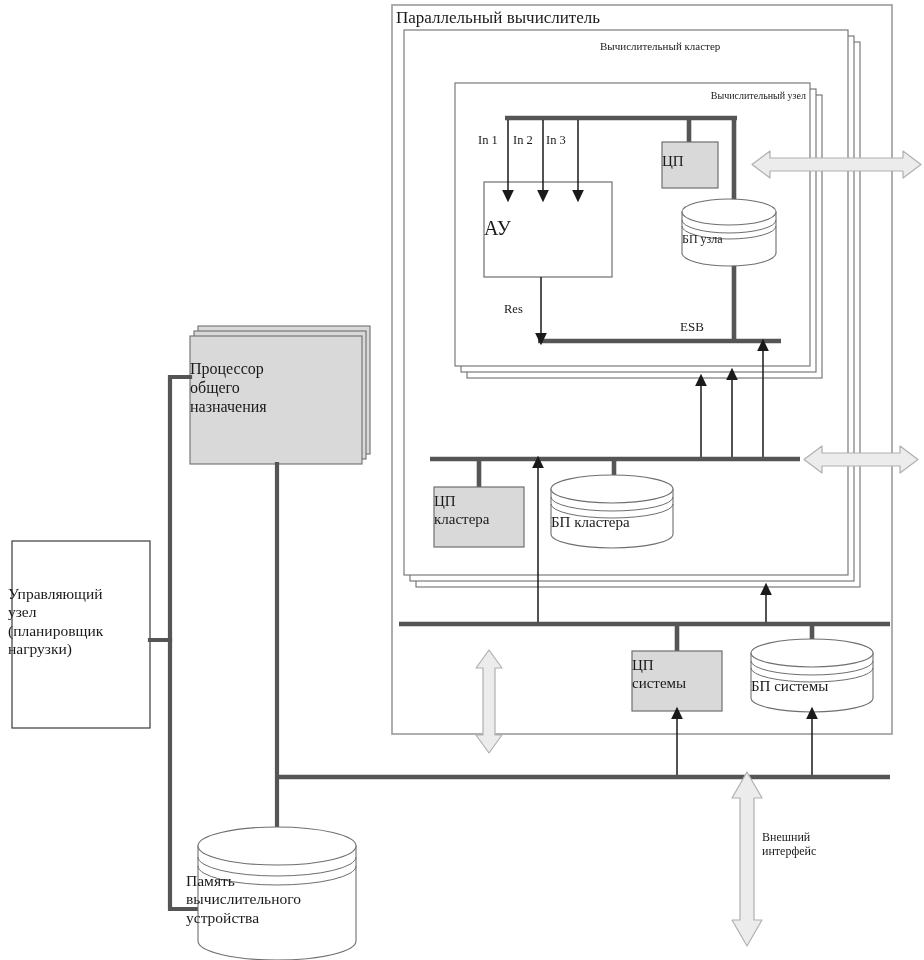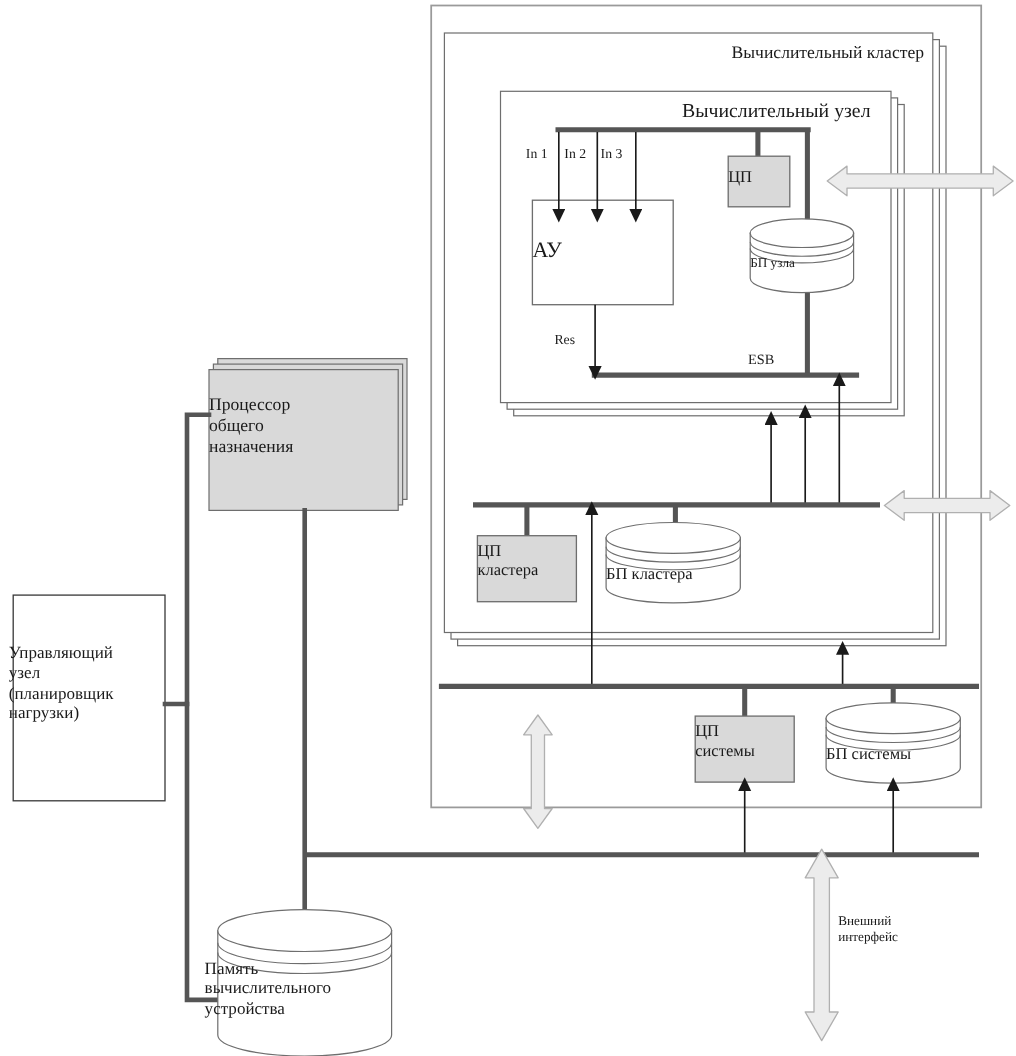--- a/index.html
+++ b/index.html
@@ -123,24 +123,25 @@
 
     <g>
       <path d="M483,668 L483,735 L476,735 L489,753 L502,735 L495,735 L495,668 L502,668 L489,650 L476,668 z" fill="#ececec" stroke="#b0b0b0" stroke-width="1.2" stroke-linejoin="round"></path>
     </g>
 
     <g>
       <path d="M740,798 L740,920 L732,920 L747,946 L762,920 L754,920 L754,798 L762,798 L747,772 L732,798 z" fill="#ececec" stroke="#b0b0b0" stroke-width="1.2" stroke-linejoin="round"></path>
     </g>
   </svg>
 
+  <div class="lbl" style="left:396px;top:8px;width:300px;font-size:17px;text-align:left;">Параллельный вычислитель</div>
 
-  <div class="lbl" style="left:600px;top:40px;width:240px;font-size:16px;text-align:right;">Вычислительный кластер</div>
+  <div class="lbl" style="left:600px;top:40px;width:240px;font-size:11px;">Вычислительный кластер</div>
 
-  <div class="lbl" style="left:620px;top:90px;width:186px;font-size:18px;text-align:left;">Вычислительный узел</div>
+  <div class="lbl" style="left:620px;top:90px;width:186px;font-size:10px;text-align:right;">Вычислительный узел</div>
 
   <div class="lbl" style="left:478px;top:133px;width:30px;font-size:12.5px;">In 1</div>
   <div class="lbl" style="left:513px;top:133px;width:30px;font-size:12.5px;">In 2</div>
   <div class="lbl" style="left:546px;top:133px;width:30px;font-size:12.5px;">In 3</div>
 
   <div class="lbl" style="left:484px;top:217px;width:112px;font-size:20px;">АУ</div>
 
   <div class="lbl" style="left:662px;top:153px;width:56px;font-size:15px;">ЦП</div>
 
   <div class="lbl" style="left:682px;top:232px;width:94px;font-size:12px;">БП узла</div>

